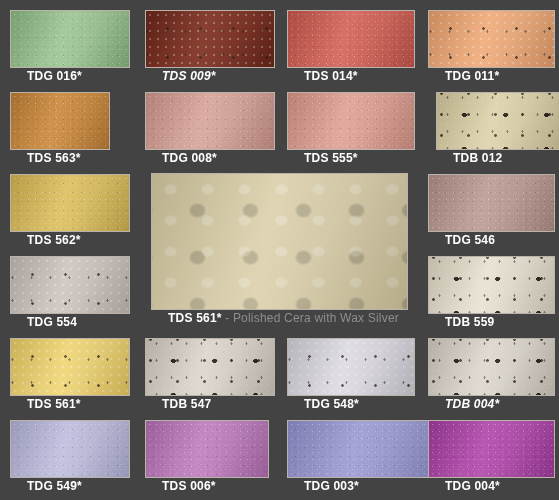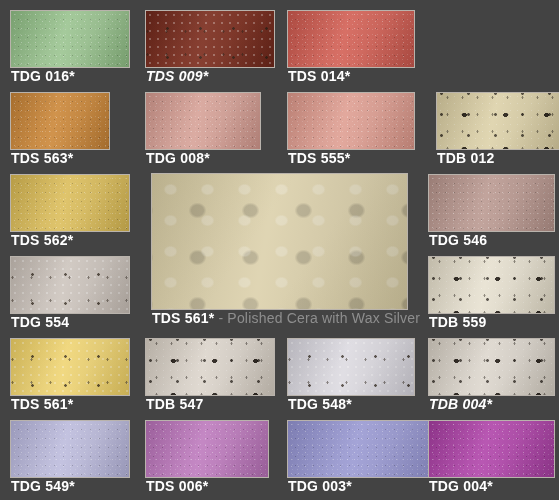--- a/index.html
+++ b/index.html
@@ -24,23 +24,23 @@
     left: 0;
     top: 0;
     width: 100%;
     border: 1px solid #b9b3ac;
     box-sizing: border-box;
     background-repeat: repeat;
     image-rendering: auto;
   }
   .swatch-label {
     position: absolute;
-    left: 1px;
+    left: 17px;
     white-space: nowrap;
-    font-size: 14px;
+    font-size: 12px;
     font-weight: bold;
     letter-spacing: 0.2px;
     color: #ffffff;
     font-family: "Liberation Sans", sans-serif;
     line-height: 10px;
   }
   .swatch-label .label-desc {
     font-weight: normal;
     color: #8e8e8e;
   }
@@ -107,28 +107,35 @@
       </div>
       <div class="swatch-label" style="top: 61px; color: rgb(255, 255, 255);"><span class="label-code">TDS 009*</span></div>
     </div>
     <div class="swatch-cell" style="left: 287px; top: 10px; width: 128px; height: 72px;">
       <div class="swatch-tile" style="height: 58px; border-color: rgb(185, 179, 172); background: linear-gradient(125deg, rgb(192, 83, 73) 0%, rgb(212, 101, 90) 42%, rgb(212, 101, 90) 62%, rgb(192, 83, 73) 100%);">
         <div class="grain fine"></div>
         <div class="shade"></div>
       </div>
       <div class="swatch-label" style="top: 61px; color: rgb(255, 255, 255);"><span class="label-code">TDS 014*</span></div>
     </div>
+    <div class="swatch-cell" style="left: 428px; top: 10px; width: 127px; height: 72px;">
+      <div class="swatch-tile" style="height: 58px; border-color: rgb(185, 179, 172); background: linear-gradient(125deg, rgb(224, 154, 104) 0%, rgb(240, 173, 124) 42%, rgb(240, 173, 124) 62%, rgb(224, 154, 104) 100%);">
+        <div class="grain speckle"></div>
+        <div class="shade"></div>
+      </div>
+      <div class="swatch-label" style="top: 61px; color: rgb(255, 255, 255);"><span class="label-code">TDG 011*</span></div>
+    </div>
     <div class="swatch-cell" style="left: 10px; top: 92px; width: 100px; height: 72px;">
       <div class="swatch-tile" style="height: 58px; border-color: rgb(185, 179, 172); background: linear-gradient(125deg, rgb(185, 122, 51) 0%, rgb(205, 139, 63) 42%, rgb(205, 139, 63) 62%, rgb(185, 122, 51) 100%);">
         <div class="grain fine"></div>
         <div class="shade"></div>
       </div>
       <div class="swatch-label" style="top: 61px; color: rgb(255, 255, 255);"><span class="label-code">TDS 563*</span></div>
     </div>
-    <div class="swatch-cell" style="left: 145px; top: 92px; width: 116px; height: 72px; text-decoration: underline;">
+    <div class="swatch-cell" style="left: 145px; top: 92px; width: 130px; height: 72px; text-decoration: underline;">
       <div class="swatch-tile" style="height: 58px; border-color: rgb(185, 179, 172); background: linear-gradient(125deg, rgb(199, 144, 134) 0%, rgb(216, 165, 155) 42%, rgb(216, 165, 155) 62%, rgb(199, 144, 134) 100%);">
         <div class="grain fine"></div>
         <div class="shade"></div>
       </div>
       <div class="swatch-label" style="top: 61px; color: rgb(255, 255, 255);"><span class="label-code">TDG 008*</span></div>
     </div>
     <div class="swatch-cell" style="left: 287px; top: 92px; width: 128px; height: 72px;">
       <div class="swatch-tile" style="height: 58px; border-color: rgb(185, 179, 172); background: linear-gradient(125deg, rgb(208, 143, 130) 0%, rgb(224, 162, 150) 42%, rgb(224, 162, 150) 62%, rgb(208, 143, 130) 100%);">
         <div class="grain fine"></div>
         <div class="shade"></div>

